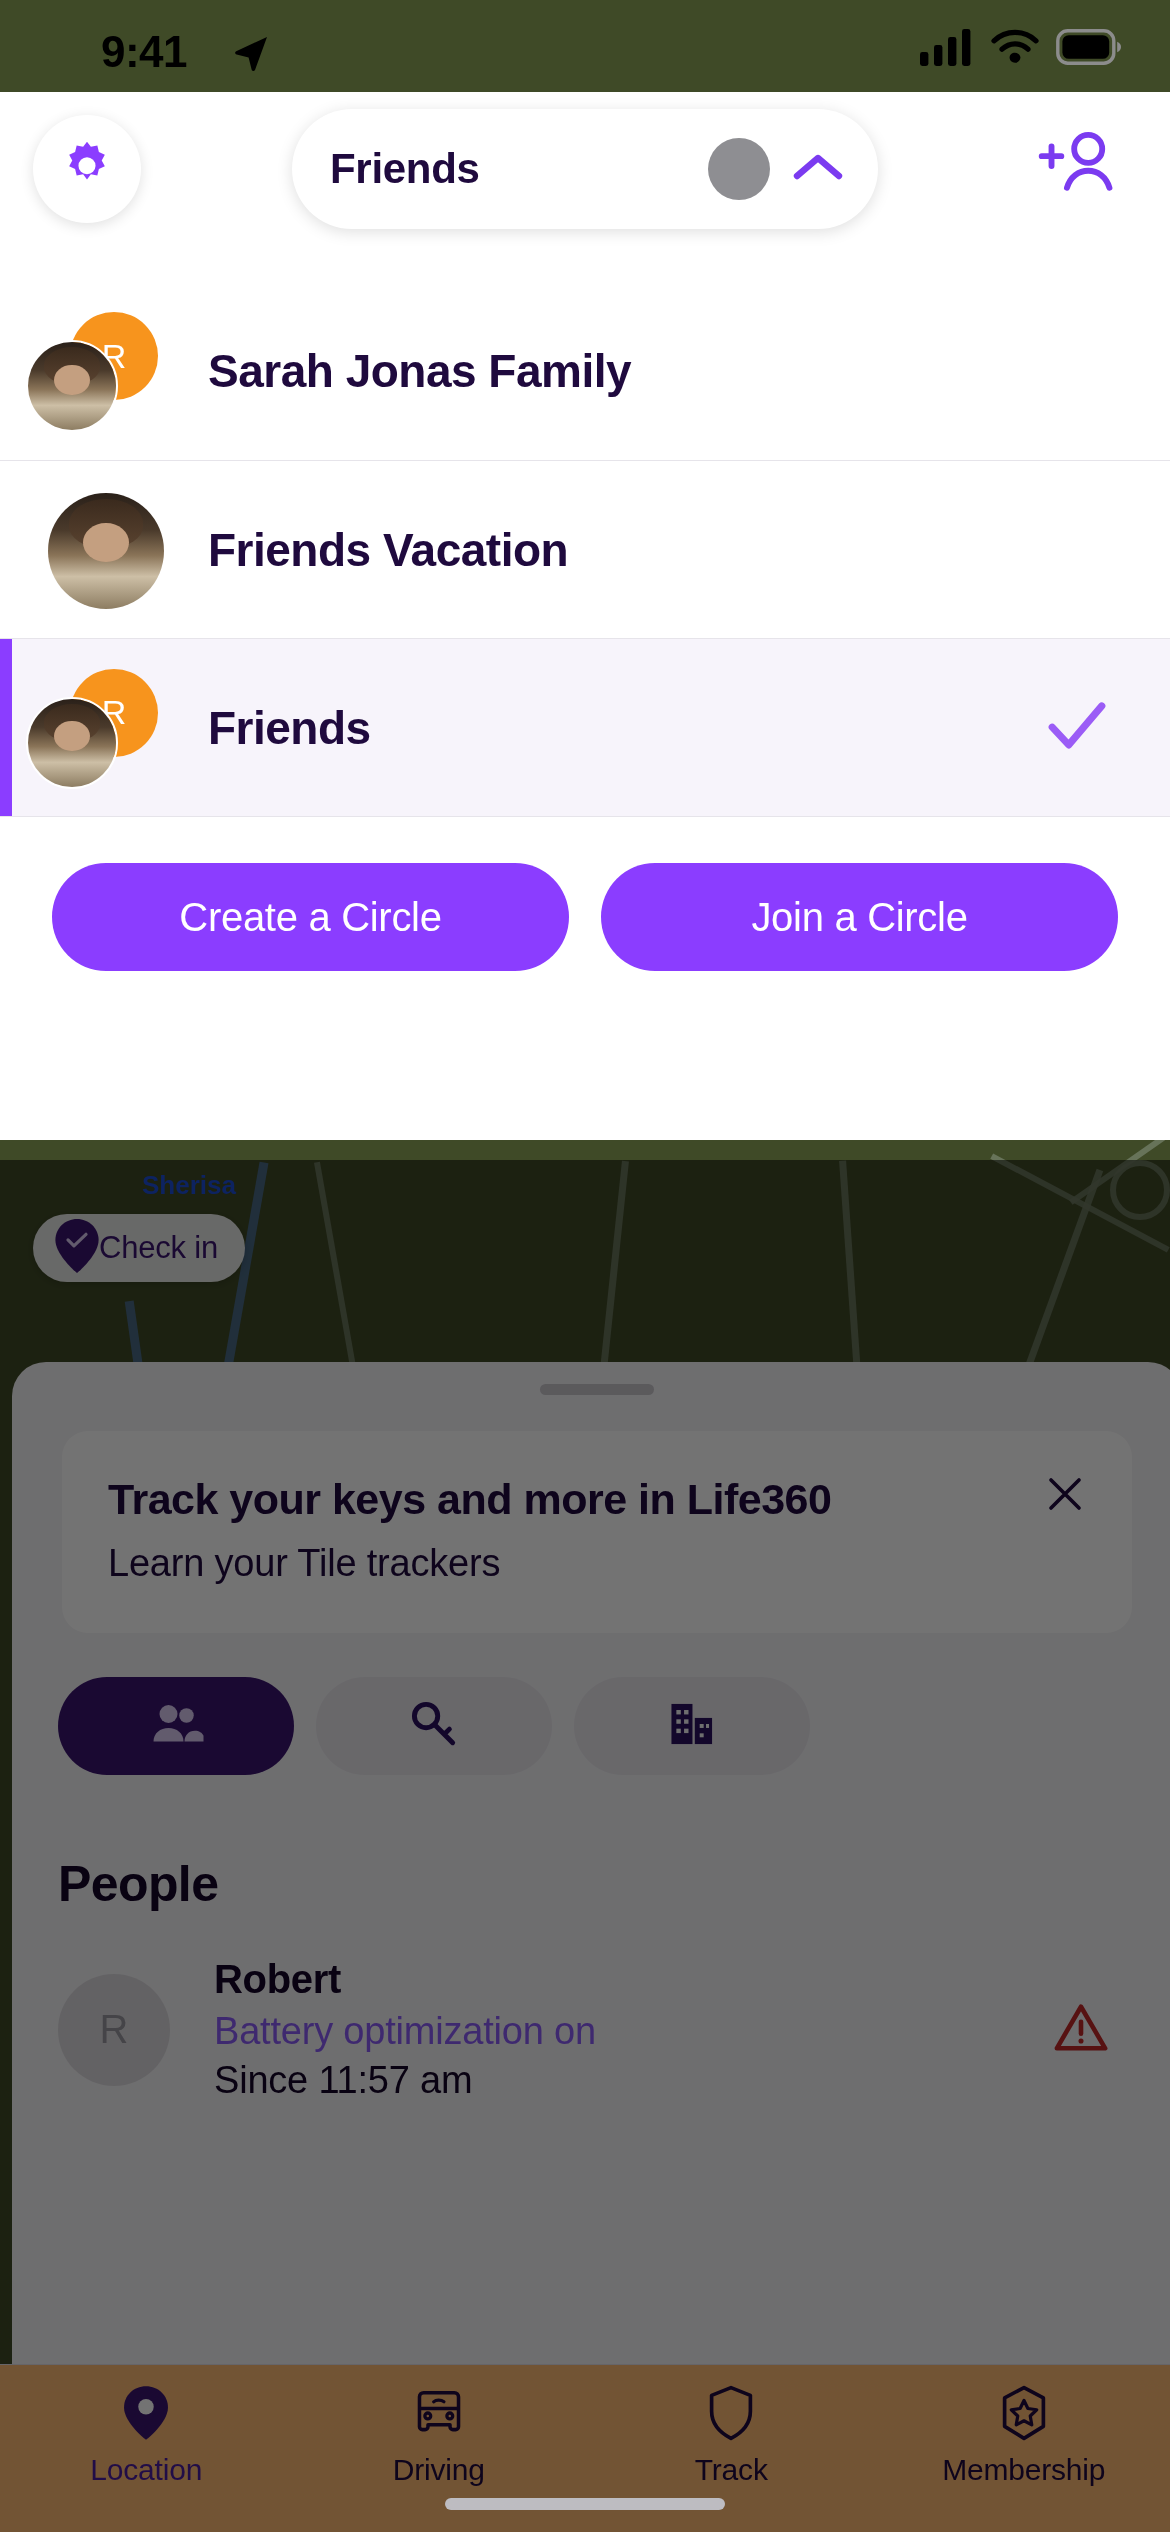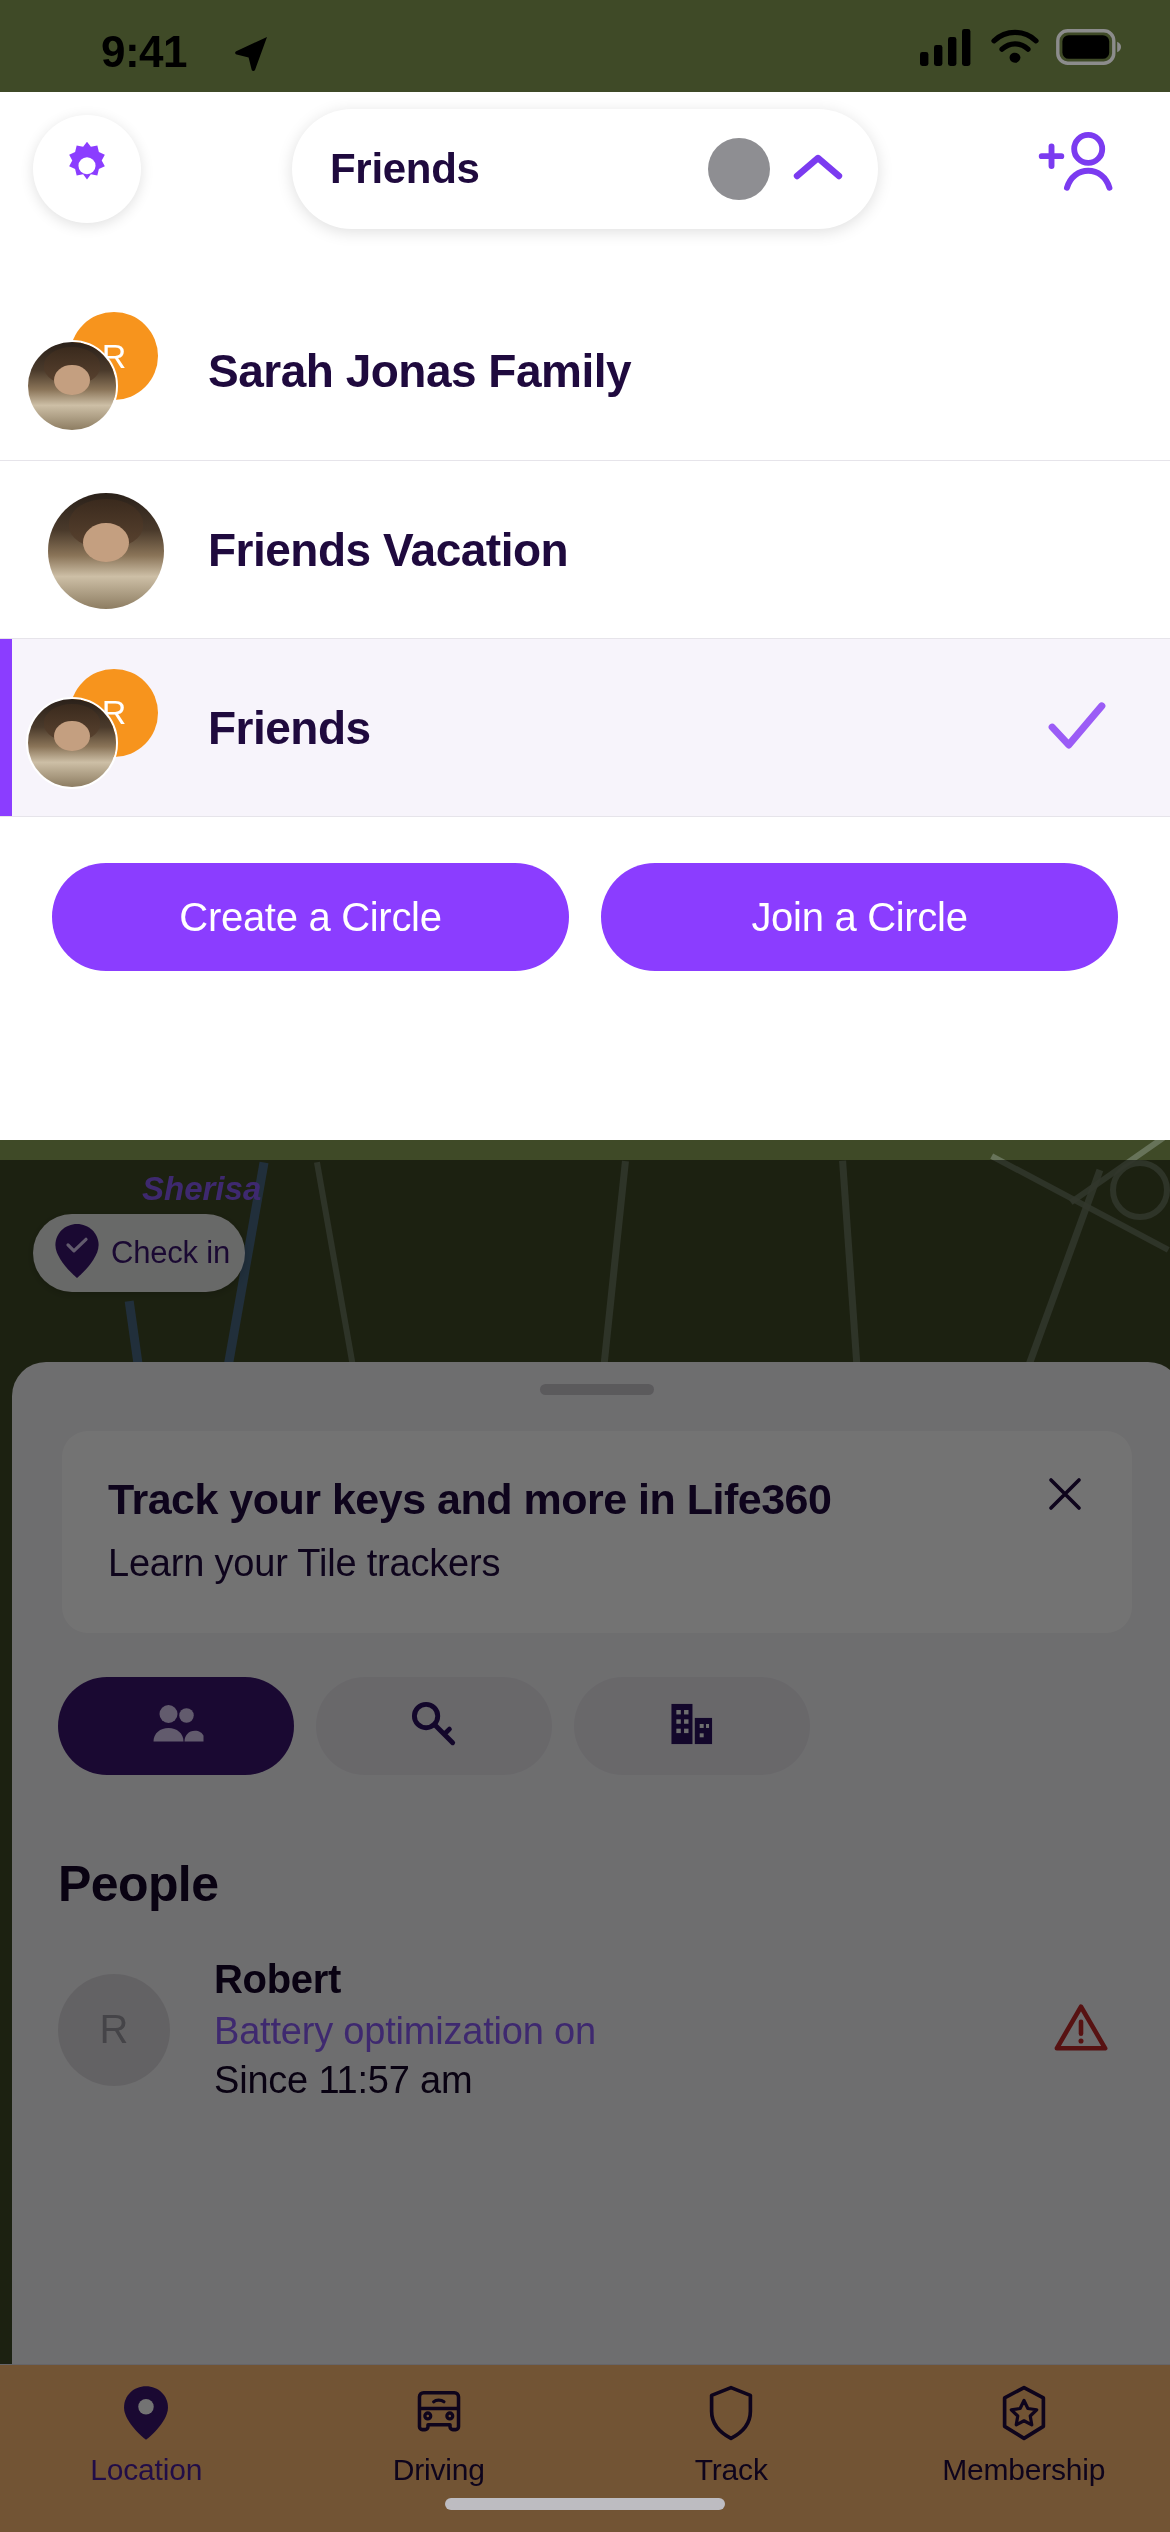--- a/index.html
+++ b/index.html
@@ -20,25 +20,25 @@
       #404c27;
   }
   .road { position:absolute; background:#6f7a63; opacity:.85; }
   .river { position:absolute; background:#4a6d8f; opacity:.9; }
 
   
   #dim { position:absolute; left:0; top:1160px; width:1170px; height:1372px;
          background:rgba(0,0,0,0.55); z-index:40; pointer-events:none; }
 
   
-  #checkin-pill { position:absolute; left:33px; top:1214px; width:212px; height:78px;
+  #checkin-pill { position:absolute; left:33px; top:1214px; width:212px; height:68px;
     background:rgba(245,245,247,.92); border-radius:39px; display:flex; align-items:center;
-    padding-left:22px; gap:12px; z-index:20; box-shadow:0 2px 8px rgba(0,0,0,.18); }
+    padding-left:22px; z-index:20; box-shadow:0 2px 8px rgba(0,0,0,.18); }
   #checkin-pill .label { font-size:31px; color:#3b1570; letter-spacing:-.2px; }
-  .map-label { position:absolute; font-size:33px; color:#8b5cf6; font-weight:600; z-index:15;font-style:italic; }
+  .map-label { position:absolute; font-size:26px; color:#1d4ed8; font-weight:600; z-index:15; }
 
   
   #sheet { position:absolute; left:12px; top:1362px; width:1170px; height:1514px;
     background:#f4f3f6; border-radius:34px 34px 0 0; z-index:30; }
   #sheet-handle { width:114px; height:11px; border-radius:6px; background:#c9c7cd;
     margin:22px auto 0 auto; }
 
   
   #tile-card { margin:36px 50px 0 50px; background:#ffffff; border-radius:26px;
     padding:44px 46px 48px 46px; position:relative; }

